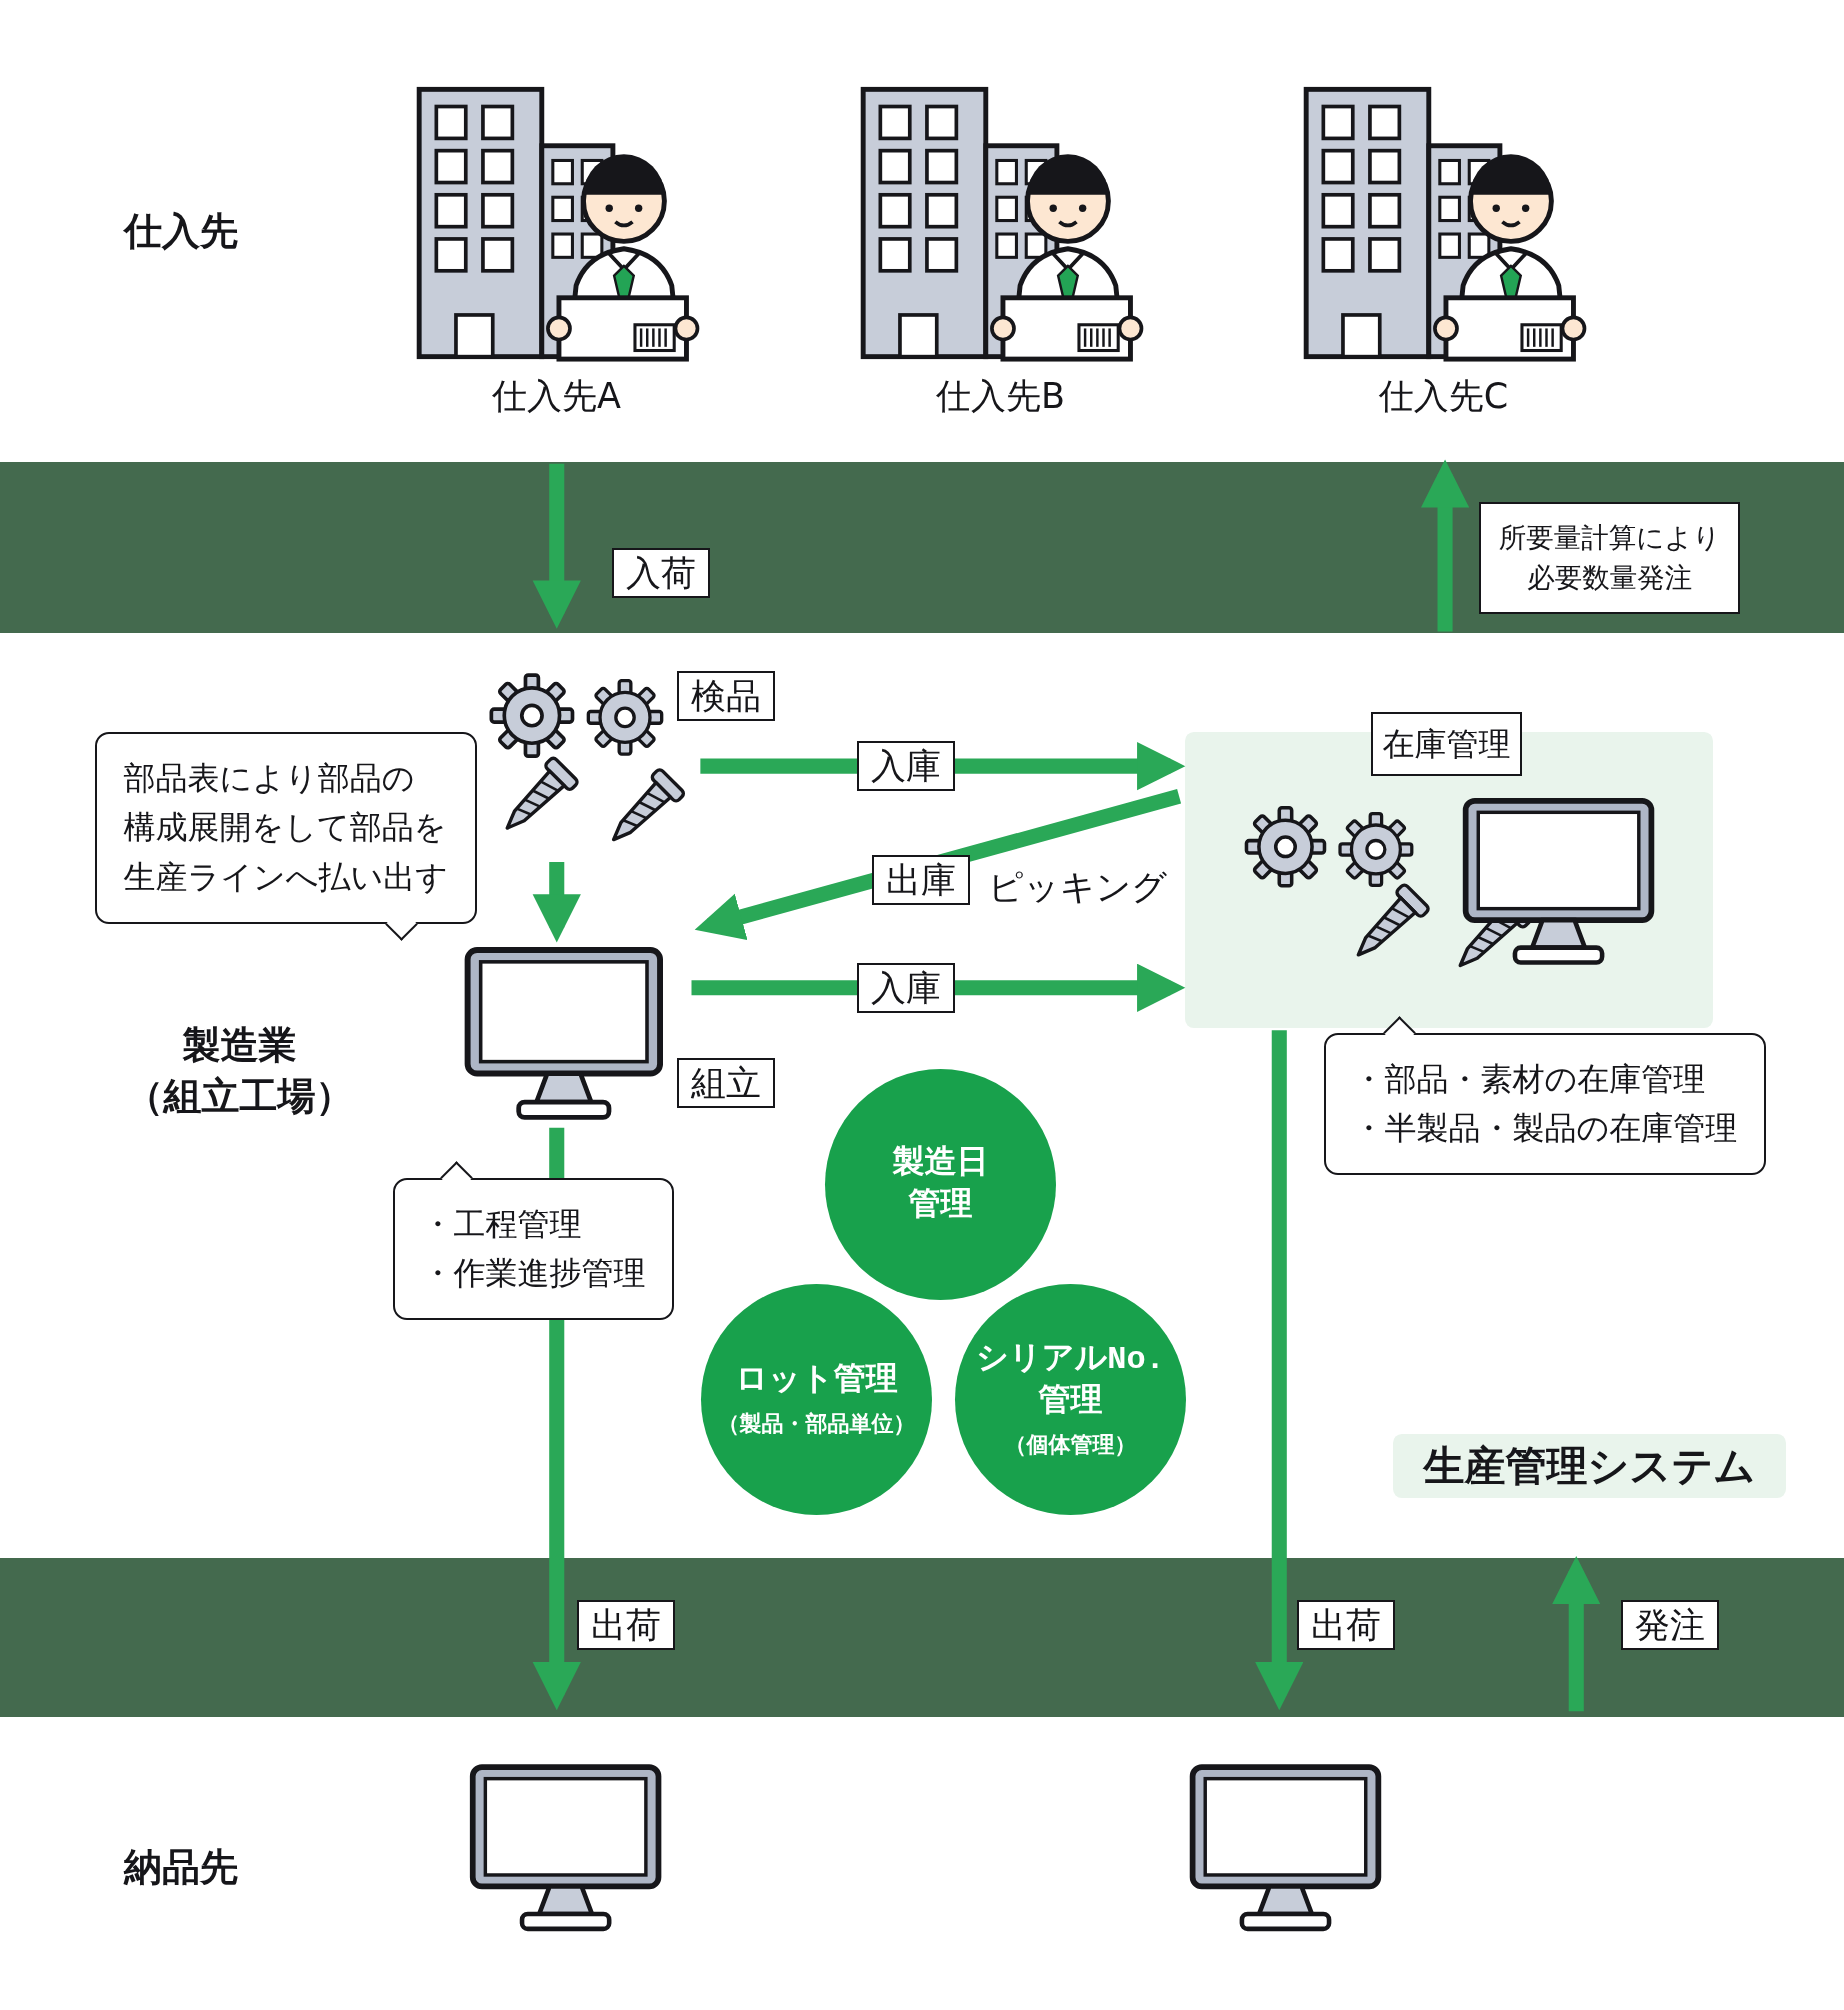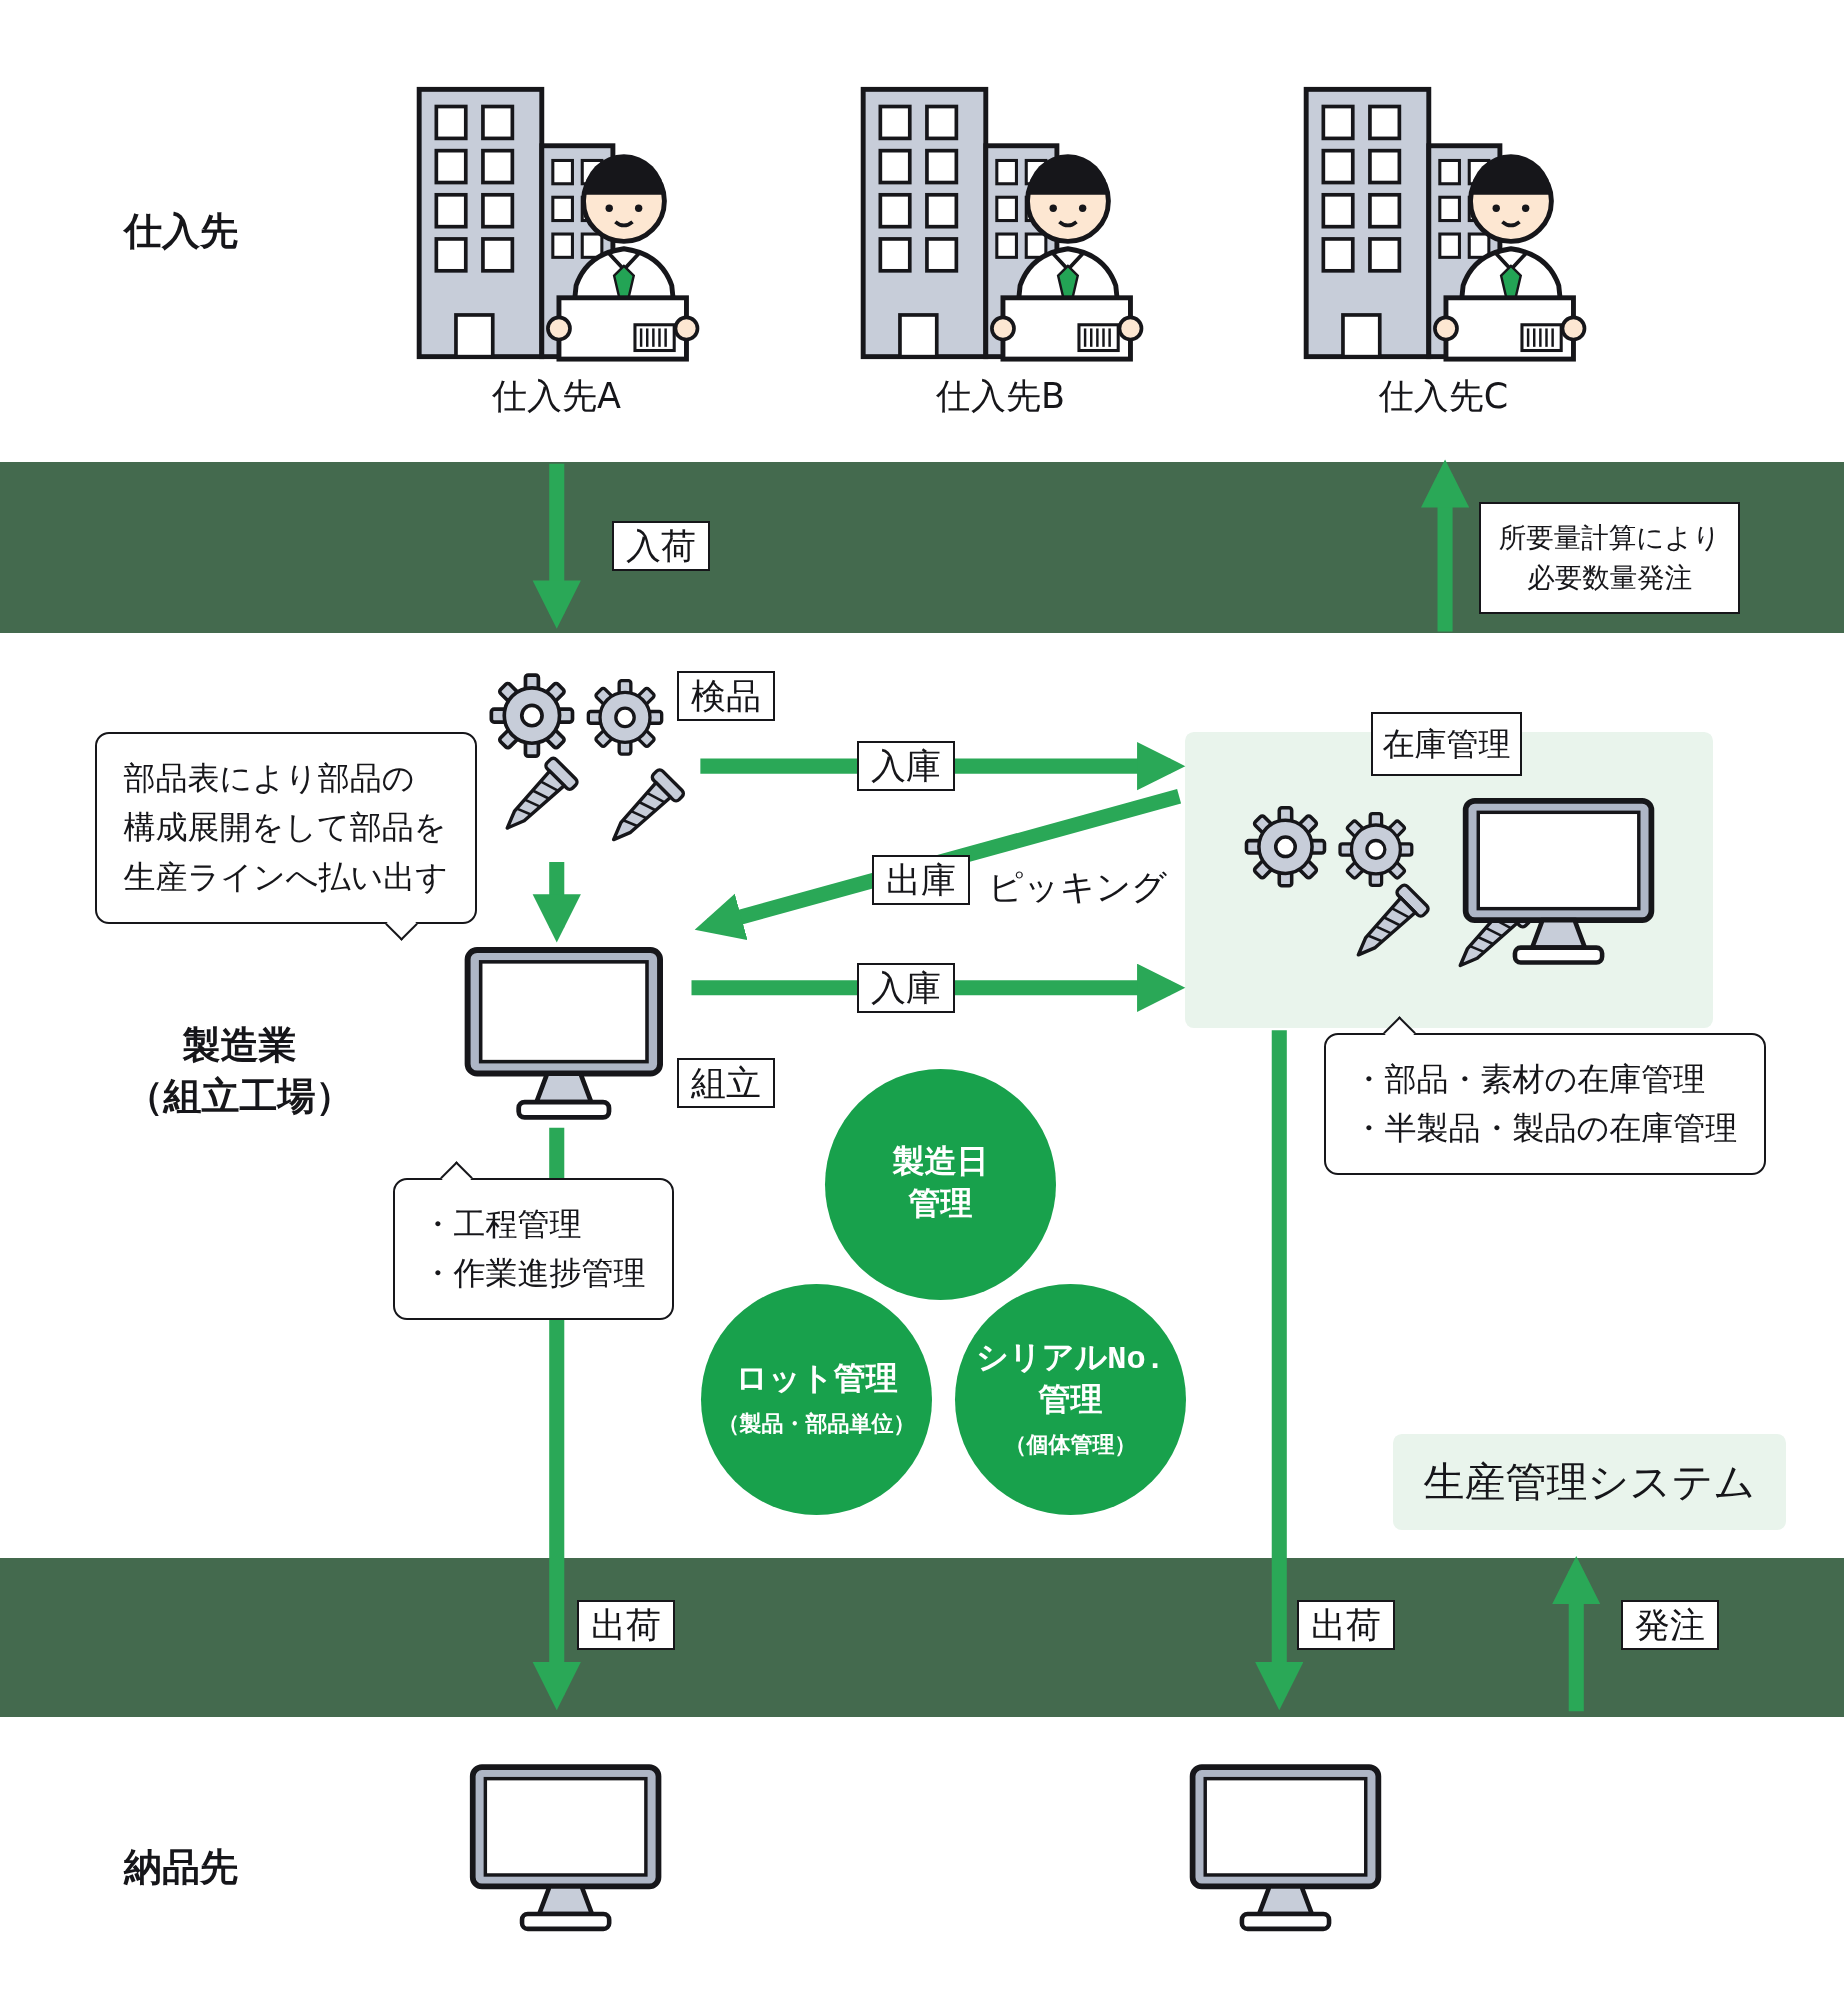--- a/index.html
+++ b/index.html
@@ -5,23 +5,23 @@
   * { margin:0; padding:0; box-sizing:border-box; }
   body { font-family:"DejaVu Sans","Liberation Sans",sans-serif; background:#ffffff; color:#16161a; }
   #canvas { position:relative; width:1844px; height:2011px; background:#ffffff; overflow:hidden; }
 
   .band { position:absolute; left:0; width:1844px; background:#446a4e; z-index:0; }
   #band1 { top:462px; height:171px; }
   #band2 { top:1558px; height:159px; }
 
   .greenpanel { position:absolute; background:#e9f4ec; border-radius:8.9px; }
   #inventory-box { left:1185px; top:732px; width:528px; height:296px; z-index:1; }
-  #system-box { left:1393px; top:1434px; width:393px; height:96px; z-index:4;
+  #system-box { left:1393px; top:1434px; width:393px; height:64px; z-index:4;
                 display:flex; align-items:center; justify-content:center;
-                font-size:41px; font-weight:400; }
+                font-size:41px; font-weight:700; }
 
   #arrows { position:absolute; left:0; top:0; z-index:2; pointer-events:none; }
   #icons  { position:absolute; left:0; top:0; z-index:3; pointer-events:none; }
 
   .section-title { position:absolute; font-size:38px; font-weight:700; z-index:5; line-height:1.35; }
   .center { text-align:center; }
 
   .supplier { position:absolute; top:82px; width:319px; text-align:center; z-index:3; }
   .supplier svg { width:319px; height:282px; display:block; margin:0 auto; }
   .supplier-name { font-size:35px; margin-top:8.9px; }
@@ -202,21 +202,21 @@
       </svg>
     <div class="supplier-name">仕入先C</div>
   </div>
   <div class="supplier" style="left:841px">
     <svg viewBox="0 0 260 230">
         <use href="#supplier-icon"></use>
       </svg>
     <div class="supplier-name">仕入先B</div>
   </div>
 
-  <div class="tag tag-sm" style="left:612px;top:521px">入荷</div>
+  <div class="tag tag-sm" style="left:612px;top:548px">入荷</div>
 
   <div class="tag" style="left:1479px;top:502px;padding:14px 17.7px">
     <div style="font-size:27.5px;white-space:nowrap">所要量計算により</div>
     <div style="font-size:27.5px;white-space:nowrap">必要数量発注</div>
   </div>
 
   <div class="tag tag-sm" style="left:677px;top:671px">検品</div>
   <div class="tag tag-sm" style="left:857px;top:741px">入庫</div>
   <div class="tag tag-sm" style="left:872px;top:855px">出庫</div>
   <div class="plain-label" style="left:988px;top:864px">ピッキング</div>

